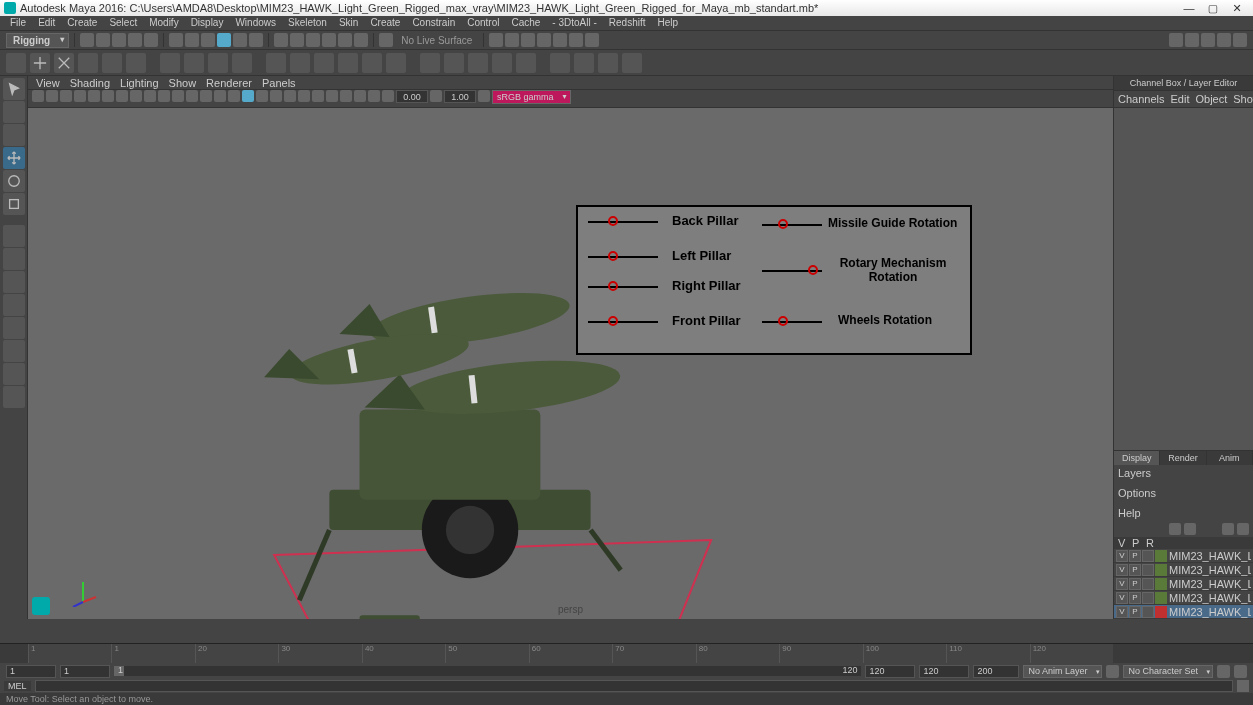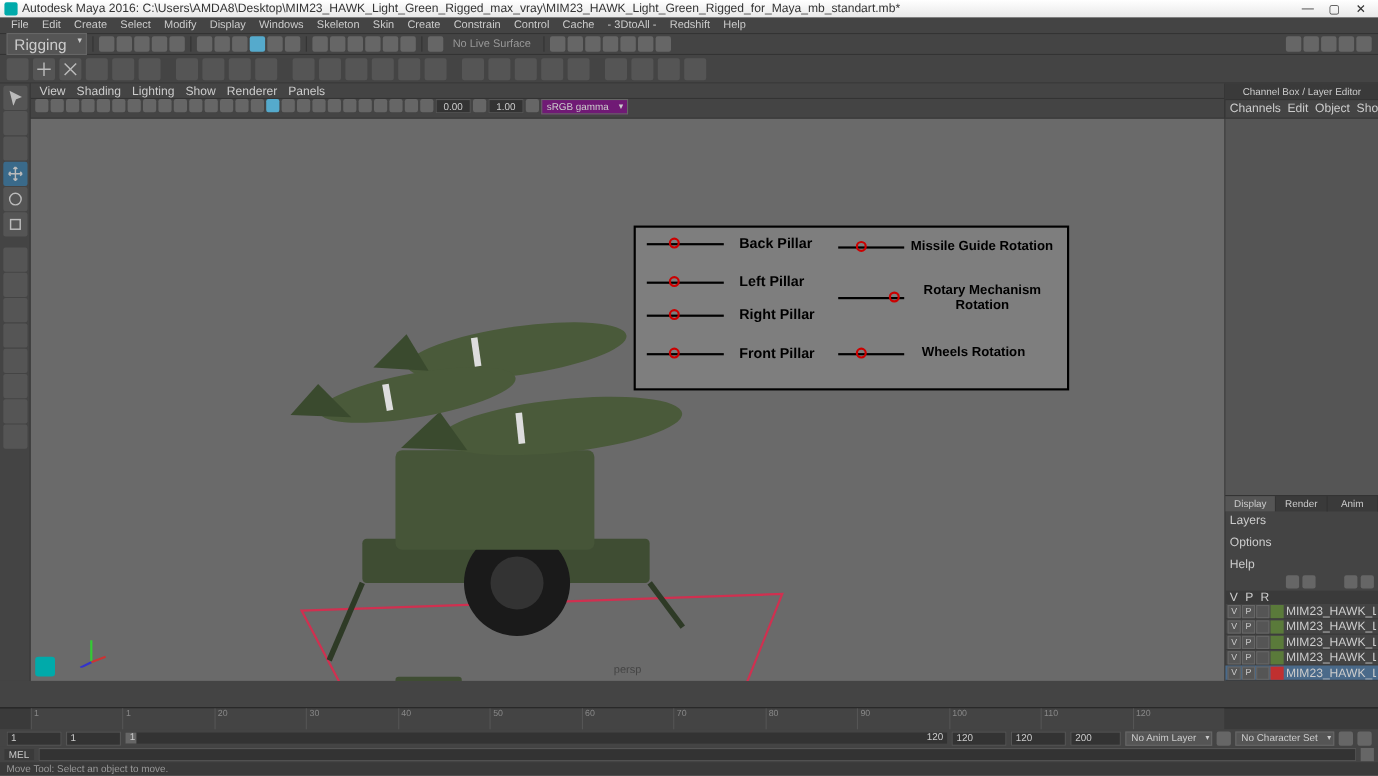--- a/index.html
+++ b/index.html
@@ -4,42 +4,42 @@
 <style>
 * { margin: 0; padding: 0; box-sizing: border-box; font-family: "Segoe UI", Arial, sans-serif; font-size: 11px; user-select: none; }
 body { background: #444; color: #ccc; width: 1253px; height: 705px; overflow: hidden; position: relative; }
 .title-bar { height: 16px; background: linear-gradient(#fff, #e8e8e8); color: #333; display: flex; align-items: center; padding: 0 4px; font-size: 10px; }
 .title-bar .logo { width: 12px; height: 12px; background: #0aa; margin-right: 4px; border-radius: 2px; }
 .title-bar .spacer { flex: 1; }
 .title-bar .win-btn { width: 24px; text-align: center; cursor: pointer; color: #333; }
 .menu-bar { height: 14px; background: #444; display: flex; padding: 0 4px; }
 .menu-bar span { padding: 0 6px; cursor: pointer; font-size: 10px; line-height: 14px; }
 .shelf-bar { height: 20px; background: #444; border-top: 1px solid #333; border-bottom: 1px solid #333; display: flex; align-items: center; padding: 0 6px; gap: 2px; }
-.shelf-bar .dropdown { background: #555; border: 1px solid #666; padding: 1px 18px 1px 6px; font-size: 14px; position: relative; }
+.shelf-bar .dropdown { background: #555; border: 1px solid #666; padding: 1px 18px 1px 6px; font-size: 10px; position: relative; font-weight: bold; }
 .shelf-bar .dropdown::after { content: "▾"; position: absolute; right: 4px; font-size: 8px; }
 .shelf-bar .sep { width: 1px; height: 14px; background: #333; margin: 0 3px; }
 .shelf-bar .icon-btn { width: 14px; height: 14px; background: #666; border-radius: 2px; cursor: pointer; }
 .shelf-bar .icon-btn.active { background: #5ac; }
 .status-pill { font-size: 10px; color: #999; padding: 0 6px; }
 .tool-shelf { height: 26px; background: #444; border-bottom: 1px solid #333; display: flex; align-items: center; padding: 0 6px; gap: 4px; }
 .tool-shelf .tool-ico { width: 20px; height: 20px; background: #555; border-radius: 2px; cursor: pointer; display: flex; align-items: center; justify-content: center; }
 .tool-shelf .group-sep { width: 6px; }
 .main-area { position: absolute; top: 76px; bottom: 86px; left: 0; right: 0; display: flex; }
 .left-toolbox { width: 28px; background: #444; border-right: 1px solid #333; display: flex; flex-direction: column; align-items: center; padding: 2px 0; gap: 1px; }
 .left-toolbox .tool { width: 22px; height: 22px; background: #555; border-radius: 2px; cursor: pointer; display: flex; align-items: center; justify-content: center; }
 .left-toolbox .tool.selected { background: #3a6a8a; }
 .left-toolbox .divider { height: 8px; }
 .viewport-container { flex: 1; display: flex; flex-direction: column; background: #444; }
 .panel-menu { height: 14px; background: #444; display: flex; padding: 0 8px; gap: 10px; font-size: 10px; border-bottom: 1px solid #333; }
 .panel-menu span { cursor: pointer; line-height: 14px; }
 .panel-toolbar { height: 18px; background: #444; border-bottom: 1px solid #333; display: flex; padding: 0 4px; gap: 2px; }
 .panel-toolbar .pico { width: 12px; height: 12px; background: #666; border-radius: 2px; cursor: pointer; }
 .panel-toolbar .psel { background: #5ac; }
 .panel-toolbar .num-field { width: 32px; height: 13px; background: #333; border: 1px solid #555; color: #ccc; font-size: 9px; text-align: center; }
-.panel-toolbar .color-drop { background: #701a75; border: 1px solid #666; padding: 0 16px 0 4px; font-size: 9px; height: 14px; line-height: 12px; position: relative; }
+.panel-toolbar .color-drop { background: #be185d; border: 1px solid #666; padding: 0 16px 0 4px; font-size: 9px; height: 14px; line-height: 12px; position: relative; }
 .panel-toolbar .color-drop::after { content: "▾"; position: absolute; right: 3px; font-size: 8px; }
 .viewport { flex: 1; background: #6a6a6a; position: relative; overflow: hidden; }
 .viewport .persp-label { position: absolute; bottom: 4px; left: 50%; transform: translateX(-50%); color: #444; font-size: 10px; }
 .viewport .axis-gizmo { position: absolute; bottom: 12px; left: 40px; width: 30px; height: 30px; }
 .viewport .maya-logo { position: absolute; bottom: 4px; left: 4px; width: 18px; height: 18px; background: #0aa; border-radius: 3px; }
 .right-panel { width: 140px; background: #444; border-left: 1px solid #333; display: flex; flex-direction: column; }
 .right-panel .panel-title { font-size: 9px; text-align: center; padding: 2px 0; background: #3a3a3a; border-bottom: 1px solid #333; }
 .right-panel .ch-menu { display: flex; padding: 2px 4px; gap: 6px; font-size: 9px; border-bottom: 1px solid #333; }
 .right-panel .ch-menu span { cursor: pointer; }
 .right-panel .ch-body { flex: 1; background: #555; }

